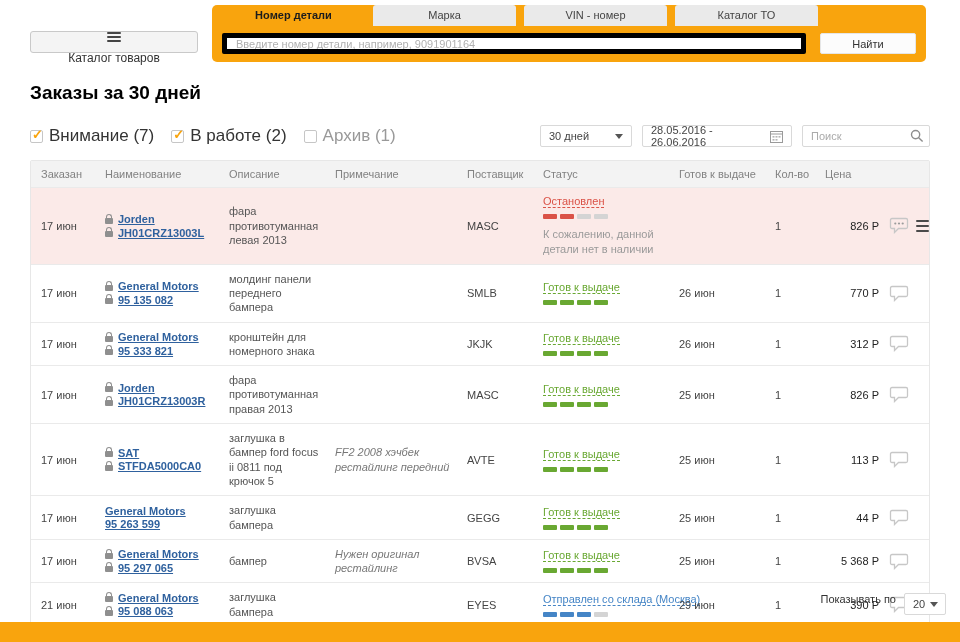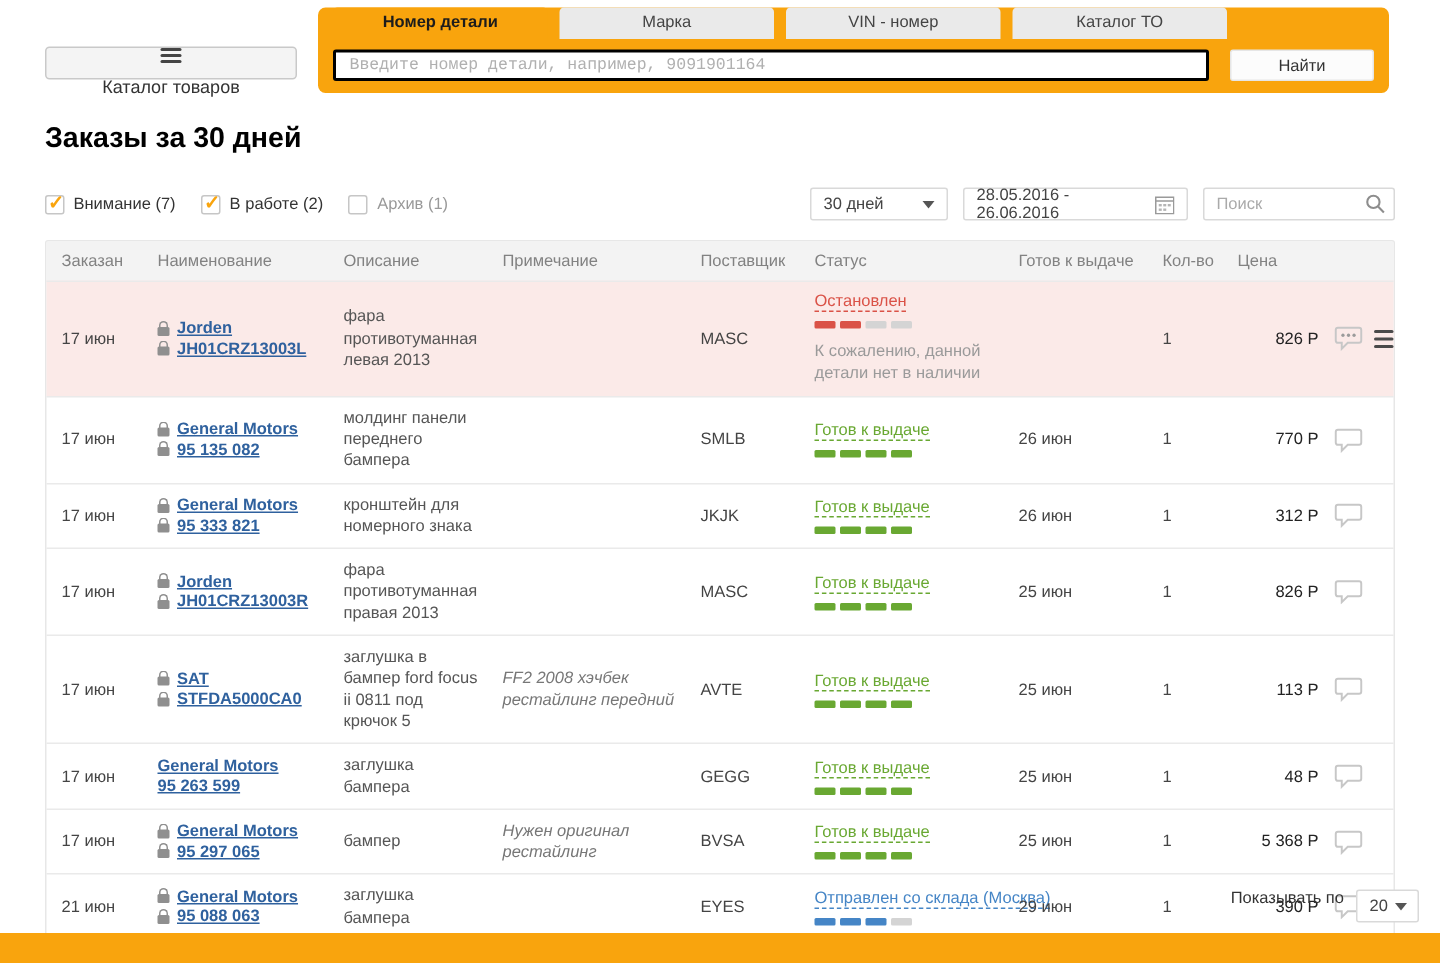--- a/index.html
+++ b/index.html
@@ -24,34 +24,34 @@
   }
   .tabs { display:flex; gap:8px; height:21px; margin-top:0; }
   .tab {
     width:143px; text-align:center; line-height:21px; font-size:11px;
     color:#444; background:#eaeaea; border-radius:3px 3px 0 0; cursor:pointer;
     white-space:nowrap; overflow:hidden;
   }
   .tab.active { background:var(--accent); color:#1c1c1c; font-weight:bold; }
   .search-row { display:flex; align-items:center; margin-top:7px; }
   .part-input {
-    flex:1; height:21px; border:2px solid #000000; border-radius:2px;
+    flex:1; height:21px; border:5px solid #000000; border-radius:2px;
     padding:0 9px; font-size:11px; color:#333; outline:none;
-    font-family:Liberation Mono, monospace;
+    font-family:Liberation Sans, sans-serif;
   }
   .part-input::placeholder { color:#b0b0b0; }
   .find-btn {
     width:96px; height:21px; margin-left:14px; background:#fcfcfc;
     border:1px solid #e6e6e6; border-radius:2px; font-size:11px; color:#333;
     cursor:pointer; font-family:"Liberation Sans", sans-serif;
   }
   
   .page-title { margin:14px 0 0 30px; font-size:19px; font-weight:bold; color:#000000; }
   .filters { display:flex; align-items:center; margin:21px 30px 13px; }
-  .chk { display:flex; align-items:center; gap:6px; margin-right:17px; font-size:11px; cursor:pointer; }
+  .chk { display:flex; align-items:center; gap:6px; margin-right:17px; font-size:17px; cursor:pointer; }
   .chk .box { width:13px; height:13px; background:#fff; border:1px solid #c6c6c6; border-radius:2px; position:relative; flex:0 0 auto; }
   .chk.checked .box::after {
     content:"\2713"; position:absolute; left:1px; top:-4px;
     font-size:13px; font-weight:bold; color:var(--accent);
   }
   .chk .chk-label { color:#333; }
   .chk:not(.checked) .chk-label { color:#999; }
   .filters-right { margin-left:auto; display:flex; gap:10px; align-items:center; }
   .select-box, .date-box, .pp-select {
     height:22px; border:1px solid #d9d9d9; border-radius:2px; background:#fff;
@@ -419,21 +419,21 @@
       <div class="bars">
             <span class="bar green"></span>
             <span class="bar green"></span>
             <span class="bar green"></span>
             <span class="bar green"></span>
           </div>
       
     </div>
     <div class="ready-cell">25 июн</div>
     <div class="qty-cell">1</div>
-    <div class="price-cell">48 Р</div>
+    <div class="price-cell">44 Р</div>
     <div class="icons-cell">
       <span class="chat-icon">
         <svg width="20" height="17" viewBox="0 0 20 17">
           <path d="M3 1.5 H17 Q18.5 1.5 18.5 3 V10 Q18.5 11.5 17 11.5 H9.5 L5.5 15.5 V11.5 H3 Q1.5 11.5 1.5 10 V3 Q1.5 1.5 3 1.5 Z" fill="none" stroke="#c7c7c7" stroke-width="1.3"></path>
 
         </svg>
       </span>
 
     </div>
   </div>

